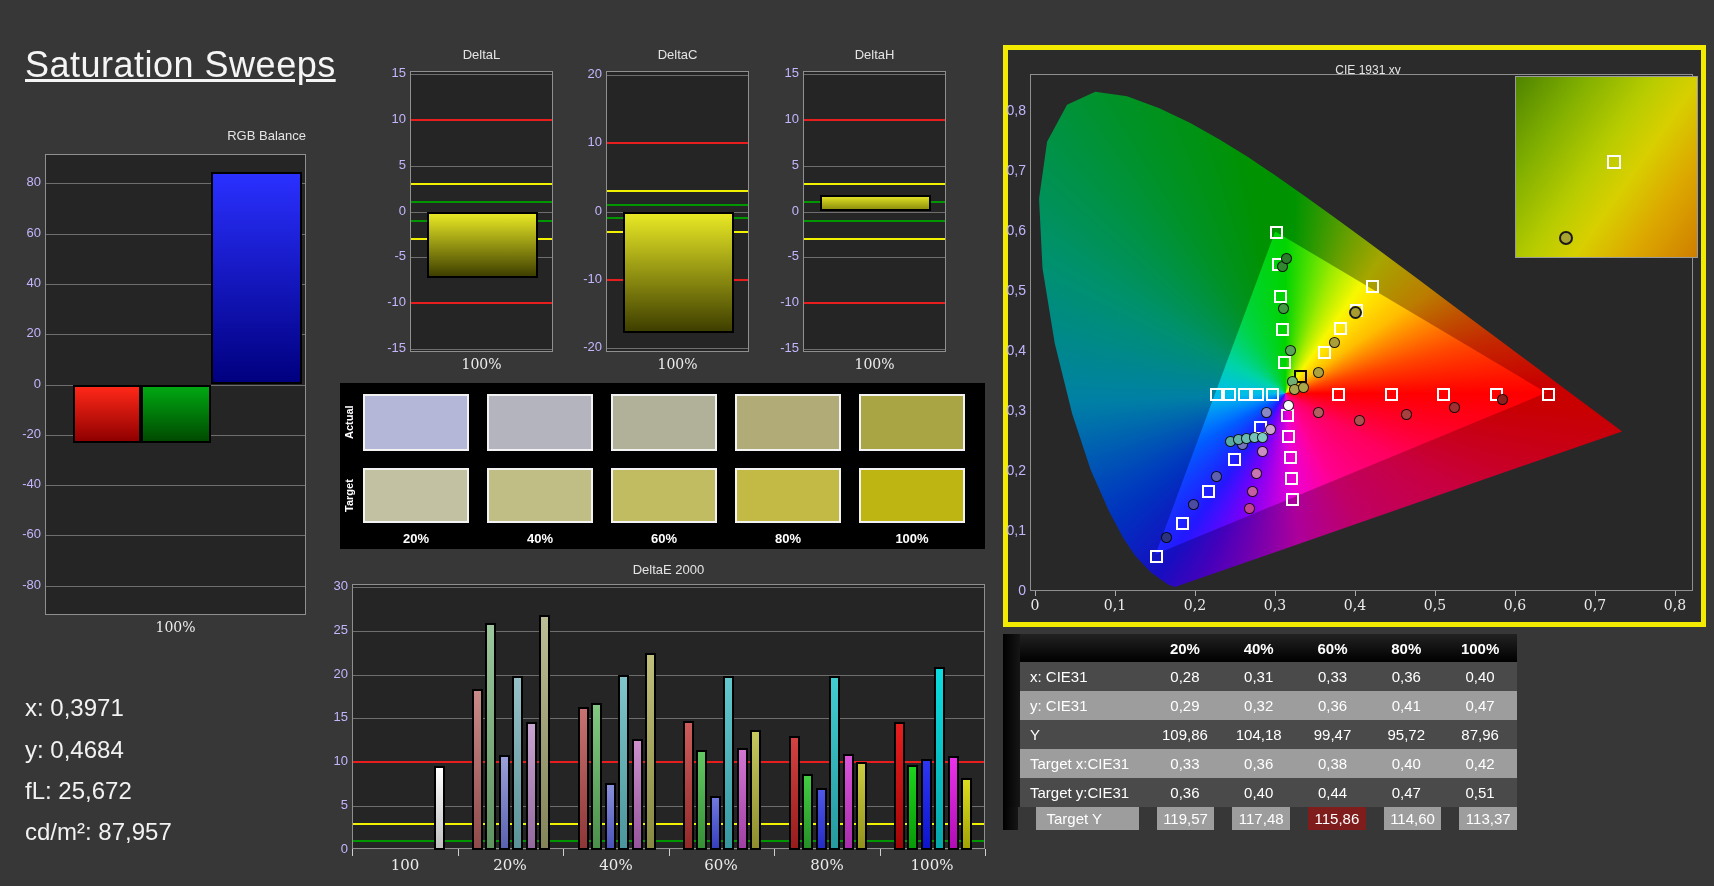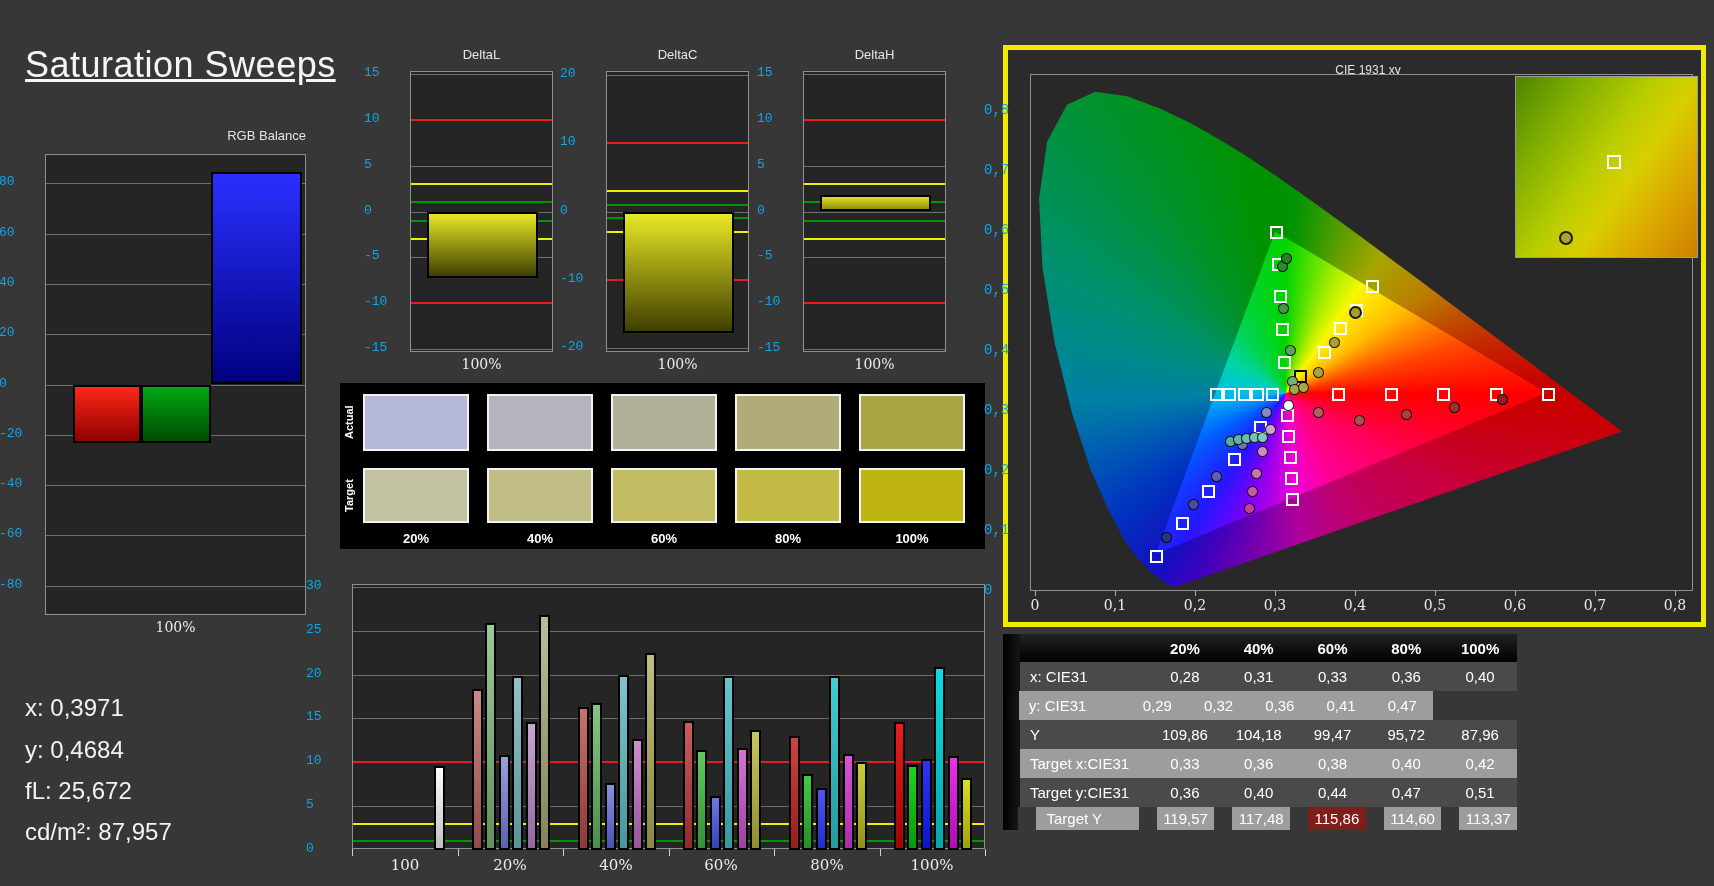--- a/index.html
+++ b/index.html
@@ -5,22 +5,22 @@
   html,body{margin:0;padding:0;background:#373737;}
   #screen{position:relative;width:1714px;height:886px;background:#373737;overflow:hidden;
           font-family:"Liberation Sans",sans-serif;color:#f0f0f0;}
   .abs{position:absolute;}
   .page-title{font-size:36px;font-weight:400;color:#f5f5f5;letter-spacing:.5px;}
   .chart-title{font-size:13px;color:#e4e4e4;text-align:center;}
   .plot{position:absolute;background:#252525;border:1px solid #8f8f8f;box-sizing:border-box;}
   .gridline{position:absolute;left:0;width:100%;height:1px;background:#6e6e6e;}
   .refline{position:absolute;left:0;width:100%;height:2px;}
   .bar{position:absolute;border:2px solid #000;box-sizing:border-box;}
-  .ticklab{position:absolute;font-family:Liberation Mono, monospace;font-size:13px;color:#0ea5e9;
-           text-align:left;white-space:nowrap;}
+  .ticklab{position:absolute;font-family:Liberation Sans, sans-serif;font-size:13px;color:#c4b5fd;
+           text-align:right;white-space:nowrap;}
   .xlab{position:absolute;font-family:"DejaVu Serif",serif;font-size:14px;color:#ececec;text-align:center;}
   .cr-title{font-size:32px;font-weight:400;color:#f5f5f5;}
   .cr-line{font-size:24px;color:#f2f2f2;}
   .swatch{position:absolute;border:2px solid #f2f2f2;box-sizing:border-box;}
   .sw-caption{position:absolute;font-size:13px;font-weight:bold;color:#fff;text-align:center;}
   .sw-rowlab{position:absolute;font-size:11px;font-weight:bold;color:#fff;
              writing-mode:vertical-rl;transform:rotate(180deg);text-align:center;}
   .cie-box{position:absolute;background:#2b2b2b;border:5px solid #f2ea00;box-sizing:border-box;}
   .cie-square{position:absolute;width:13px;height:13px;border:2px solid #fff;box-sizing:border-box;background:transparent;}
   .cie-square.current{border-color:#0a0a0a;}
@@ -121,20 +121,21 @@
       <div class="swatch" style="left: 271px; top: 85px; width: 106px; height: 55px; background: rgb(193, 187, 98);"></div>
       <div class="swatch" style="left: 395px; top: 85px; width: 106px; height: 55px; background: rgb(194, 186, 69);"></div>
       <div class="swatch" style="left: 519px; top: 85px; width: 106px; height: 55px; background: rgb(190, 181, 19);"></div>
       <div class="sw-caption" style="left: 23px; top: 148px; width: 106px;">20%</div>
       <div class="sw-caption" style="left: 147px; top: 148px; width: 106px;">40%</div>
       <div class="sw-caption" style="left: 271px; top: 148px; width: 106px;">60%</div>
       <div class="sw-caption" style="left: 395px; top: 148px; width: 106px;">80%</div>
       <div class="sw-caption" style="left: 519px; top: 148px; width: 106px;">100%</div>
     </div>
 
+  <div class="abs chart-title" style="left:352px;top:562px;width:633px;">DeltaE 2000</div>
   <div id="deltae-plot" class="plot" style="left:352px;top:584px;width:633px;height:265px;">
       <div class="gridline" style="top: 1.75497px;"></div>
       <div class="gridline" style="top: 45.6291px;"></div>
       <div class="gridline" style="top: 89.5033px;"></div>
       <div class="gridline" style="top: 133.377px;"></div>
       <div class="gridline" style="top: 177.252px;"></div>
       <div class="gridline" style="top: 221.126px;"></div>
       <div class="refline" style="top: 176.252px; background: rgb(232, 30, 30);"></div>
       <div class="refline" style="top: 237.675px; background: rgb(242, 242, 0);"></div>
       <div class="refline" style="top: 255.225px; background: rgb(0, 150, 0);"></div>
@@ -256,21 +257,21 @@
       </div>
       <div class="tbl-row" style="left: 0px; top: 28px; width: 514px; height: 29px;">
         <div class="tbl-cell tbl-label" style="width: 17px; height: 100%; background: linear-gradient(90deg, rgb(0, 0, 0), rgb(22, 22, 22)); font-weight: 500;"></div>
         <div class="tbl-cell tbl-label" style="width: 128px; height: 100%; background: rgb(74, 74, 74); font-weight: 500;">x: CIE31</div>
         <div class="tbl-cell tbl-val" style="width: 73.8px; height: 100%; background: rgb(74, 74, 74); font-weight: 500;">0,28</div>
         <div class="tbl-cell tbl-val" style="width: 73.8px; height: 100%; background: rgb(74, 74, 74); font-weight: 500;">0,31</div>
         <div class="tbl-cell tbl-val" style="width: 73.8px; height: 100%; background: rgb(74, 74, 74); font-weight: 500;">0,33</div>
         <div class="tbl-cell tbl-val" style="width: 73.8px; height: 100%; background: rgb(74, 74, 74); font-weight: 500;">0,36</div>
         <div class="tbl-cell tbl-val" style="width: 73.8px; height: 100%; background: rgb(74, 74, 74); font-weight: 500;">0,40</div>
       </div>
-      <div class="tbl-row" style="left: 0px; top: 57px; width: 430px; height: 29px;">
+      <div class="tbl-row" style="left: 0px; top: 57px; width: 514px; height: 29px;">
         <div class="tbl-cell tbl-label" style="width: 17px; height: 100%; background: linear-gradient(90deg, rgb(0, 0, 0), rgb(22, 22, 22)); font-weight: 500;"></div>
         <div class="tbl-cell tbl-label" style="width: 128px; height: 100%; background: rgb(157, 157, 157); font-weight: 500;">y: CIE31</div>
         <div class="tbl-cell tbl-val" style="width: 73.8px; height: 100%; background: rgb(157, 157, 157); font-weight: 500;">0,29</div>
         <div class="tbl-cell tbl-val" style="width: 73.8px; height: 100%; background: rgb(157, 157, 157); font-weight: 500;">0,32</div>
         <div class="tbl-cell tbl-val" style="width: 73.8px; height: 100%; background: rgb(157, 157, 157); font-weight: 500;">0,36</div>
         <div class="tbl-cell tbl-val" style="width: 73.8px; height: 100%; background: rgb(157, 157, 157); font-weight: 500;">0,41</div>
         <div class="tbl-cell tbl-val" style="width: 73.8px; height: 100%; background: rgb(157, 157, 157); font-weight: 500;">0,47</div>
       </div>
       <div class="tbl-row" style="left: 0px; top: 86px; width: 514px; height: 29px;">
         <div class="tbl-cell tbl-label" style="width: 17px; height: 100%; background: linear-gradient(90deg, rgb(0, 0, 0), rgb(22, 22, 22)); font-weight: 500;"></div>

